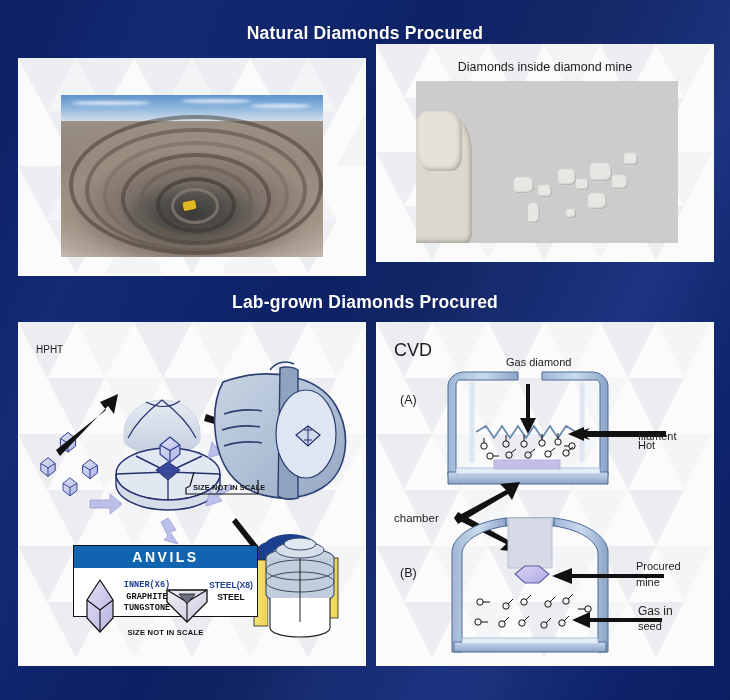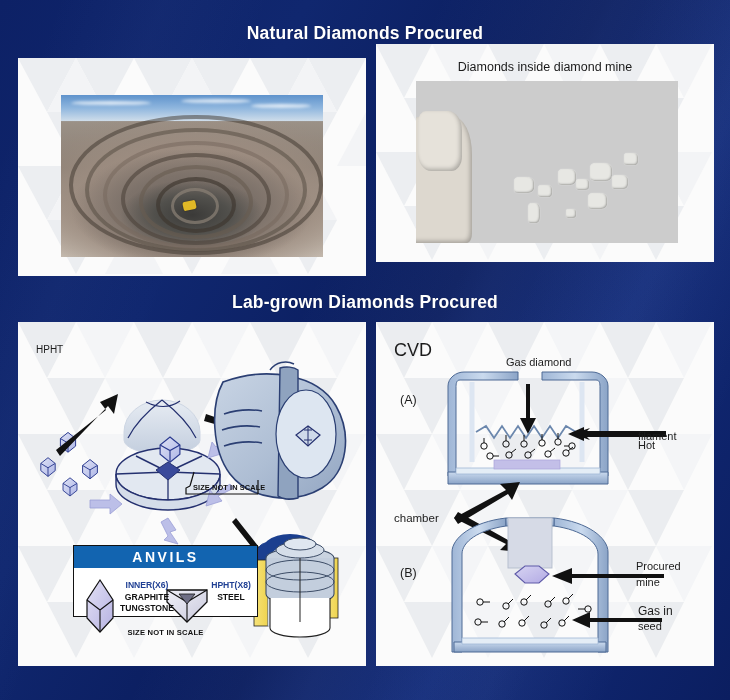--- a/index.html
+++ b/index.html
@@ -390,27 +390,27 @@
           <polygon points="0,-26 13,-6 13,12 0,26 -13,12 -13,-6" fill="url(#gInner)" stroke="#111" stroke-width="1.2"></polygon>
           <path d="M-13,-6 L0,4 L13,-6 M0,4 L0,26" fill="none" stroke="#111" stroke-width="1.1"></path>
         </g>
 
         <g transform="translate(113,34)">
           <polygon points="-20,-12 20,-12 20,0 0,20 -20,0" fill="url(#gOuter)" stroke="#111" stroke-width="1.3"></polygon>
           <path d="M-20,-12 L0,0 L20,-12 M0,0 L0,20" fill="none" stroke="#111" stroke-width="1.1"></path>
           <path d="M-8,-8 L8,-8 L0,2 Z" fill="#6f6f86" stroke="#111" stroke-width=".8"></path>
         </g>
       </svg>
-      <div class="anv-lab" style="left:44px;top:12px;width:58px;">
+      <div class="anv-lab" style="left:44px;top:12px;width:58px;font-family:Liberation Mono, monospace;">
         <div class="t1">INNER(X6)</div>
         <div class="t2">GRAPHITE</div>
         <div class="t2">TUNGSTONE</div>
       </div>
       <div class="anv-lab" style="left:132px;top:12px;width:50px;">
-        <div class="t1">HPHT(X8)</div>
+        <div class="t1">STEEL(X8)</div>
         <div class="t2">STEEL</div>
       </div>
       <div id="anv-note">SIZE NOT IN SCALE</div>
     </div>
   </div>
 
   <div class="panel" id="panel-cvd" style="left:376px;top:322px;width:338px;height:344px;">
     <svg class="tri-bg" viewBox="0 0 338 344" preserveAspectRatio="none">
       <g fill="#ebedf0">
         <polygon points="0,0 56,0 28,56"></polygon>

